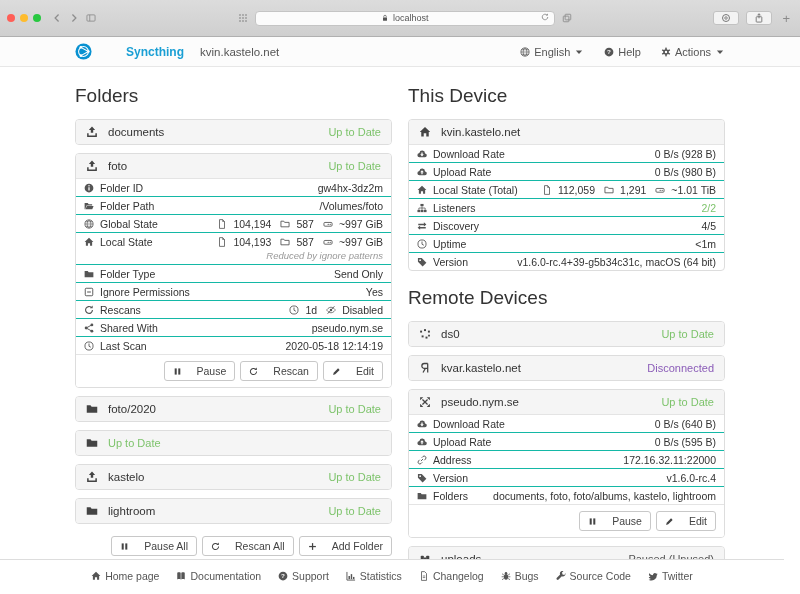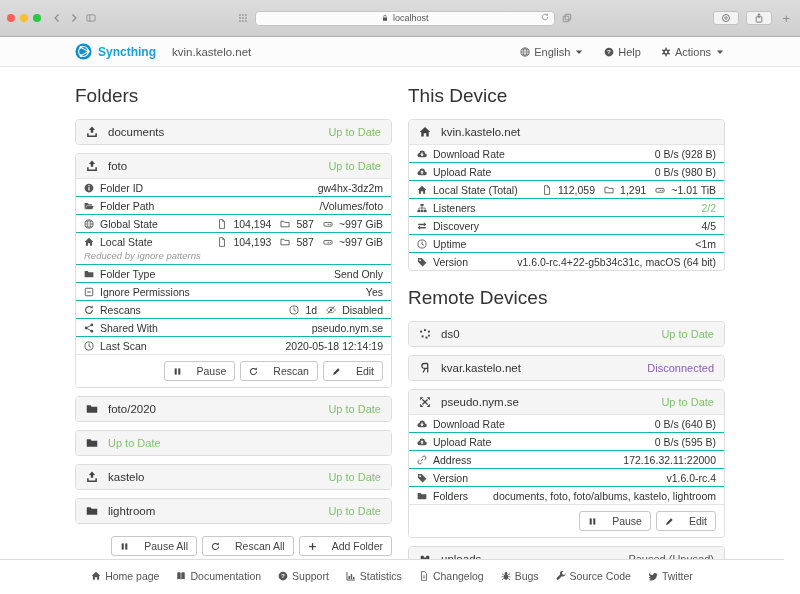--- a/index.html
+++ b/index.html
@@ -35,21 +35,21 @@
   .plus { color:#8a8a8a; font-size:13px; padding:0 3px; }
 
   
   .navbar {
     height:30px; background:#fcfcfc; border-bottom:1px solid #e7e7e7;
     display:flex; align-items:center;
   }
   .navwrap { width:650px; margin:0 auto; display:flex; align-items:center; }
   .brand { display:flex; align-items:center; gap:6px; }
   .brand .logo { width:17px; height:17px; }
-  .brand-name { color:#1a9fd4; font-weight:bold; font-size:12px; }
+  .brand-name { color:#1a9fd4; font-weight:bold; font-size:12px;margin-left:28px; }
   .devname { margin-left:16px; font-size:11.5px; color:#555; }
   .menus { margin-left:auto; display:flex; gap:20px; }
   .menu { display:flex; align-items:center; gap:4px; font-size:11px; color:#555; cursor:pointer; }
   .menu .ic{width:10px;height:10px;}
   .caret{width:7px;height:7px;}
 
   
   .container { width:650px; margin:0 auto; }
   .cols { display:flex; gap:16px; align-items:flex-start; }
   .col { width:317px; }
@@ -70,21 +70,21 @@
   .dtable { border-top:1px solid #e4e4e4; }
   .drow { display:flex; align-items:center; padding:2.5px 8px; border-top:1px solid #14b8a6;
           font-size:10.5px; color:#333; }
   .drow:first-child { border-top:none; }
   .dlabel { display:flex; align-items:center; gap:6px; }
   .dlabel .ic { color:#555; width:10px; height:10px; }
   .dvalue { margin-left:auto; display:flex; align-items:center; justify-content:flex-end;
             white-space:nowrap; text-align:right; }
   .part { display:inline-flex; align-items:center; gap:6px; margin-left:9px; }
   .part .ic { width:10px; height:10px; color:#555; }
-  .drow.note { border-top:none; padding-top:0; padding-bottom:3px; }
+  .drow.note { justify-content:flex-end; border-top:none; padding-top:0; padding-bottom:3px; }
   .note-text { font-style:italic; color:#999; font-size:9.5px; }
 
   .actions { display:flex; justify-content:flex-end; gap:5px; padding:6px 8px;
              border-top:1px solid #e4e4e4; background:#fff; }
   .btn { display:inline-flex; align-items:center; gap:15px; border:1px solid #c8c8c8;
          border-radius:3px; background:#fff; padding:3px 8px; font-size:10.5px; color:#444;
          font-family:"Liberation Sans", sans-serif; cursor:pointer; }
   .btn .ic { width:9px; height:9px; }
   .group-actions { display:flex; justify-content:flex-end; gap:5px; margin-top:12px; }
 
@@ -726,21 +726,21 @@
                 </span>
     <span class="dvalue">&lt;1m</span>
               </div>
               <div class="drow">
     <span class="dlabel">
                   <svg class="ic ">
                     <use href="#i-tag"></use>
                   </svg>
                   <span>Version</span>
                 </span>
-    <span class="dvalue">v1.6.0-rc.4+22-g5b34c31c, macOS (64 bit)</span>
+    <span class="dvalue">v1.6.0-rc.4+39-g5b34c31c, macOS (64 bit)</span>
               </div>
             </div>
    </div>
         </div>
       <h2 class="section remote">Remote Devices</h2>
       <div id="devices-list">
           <div class="panel">
             <div class="phead">
               <svg class="ic ">
                 <use href="#i-network"></use>

